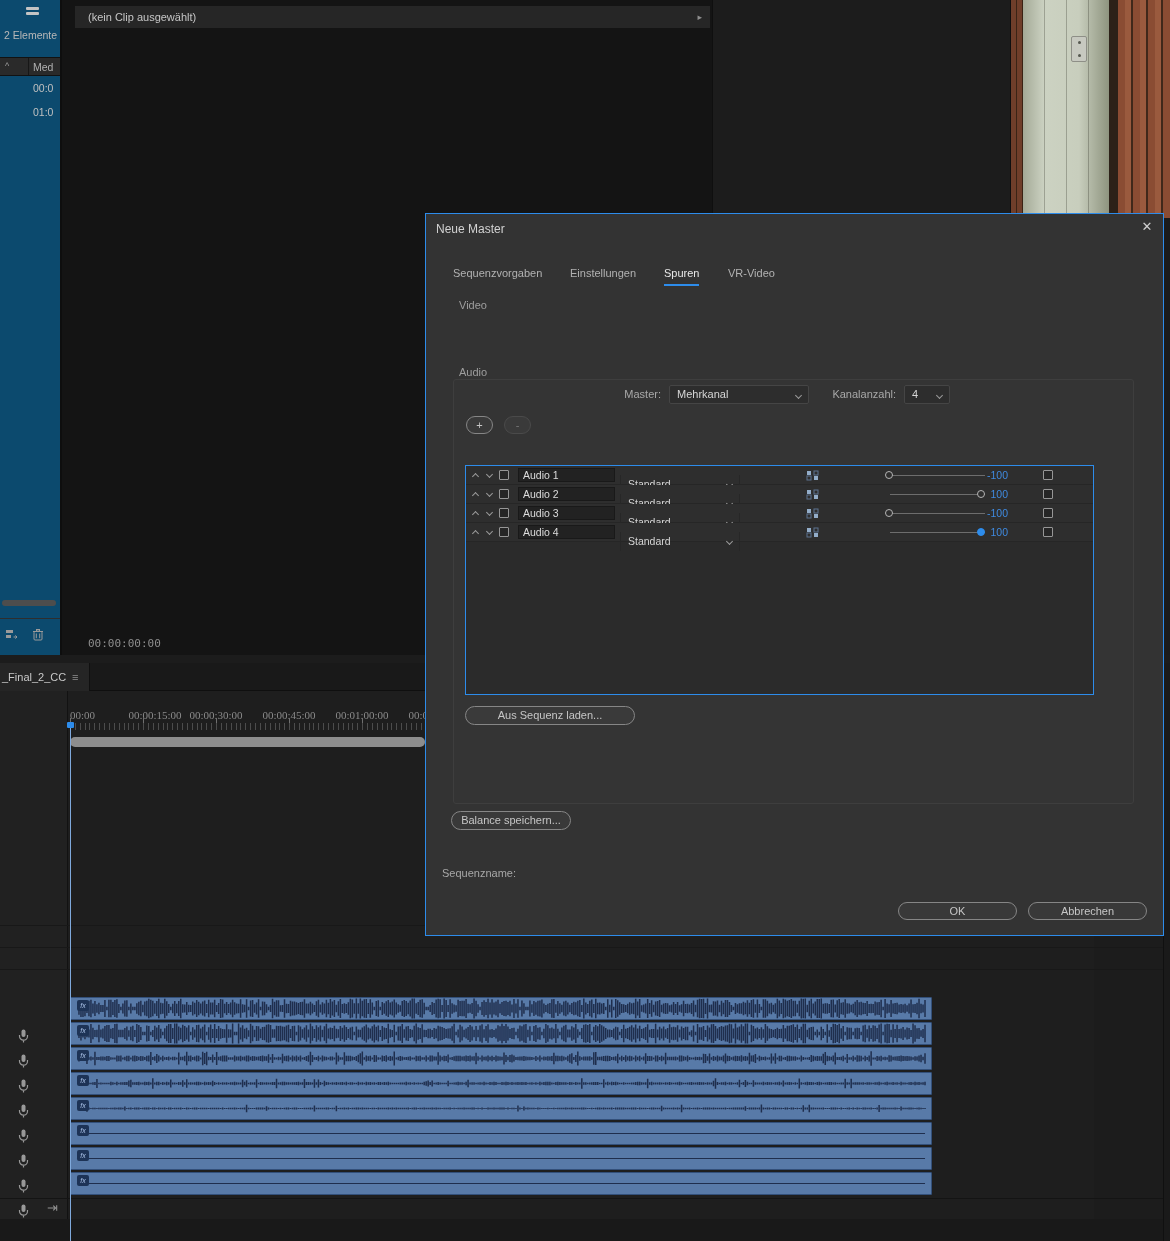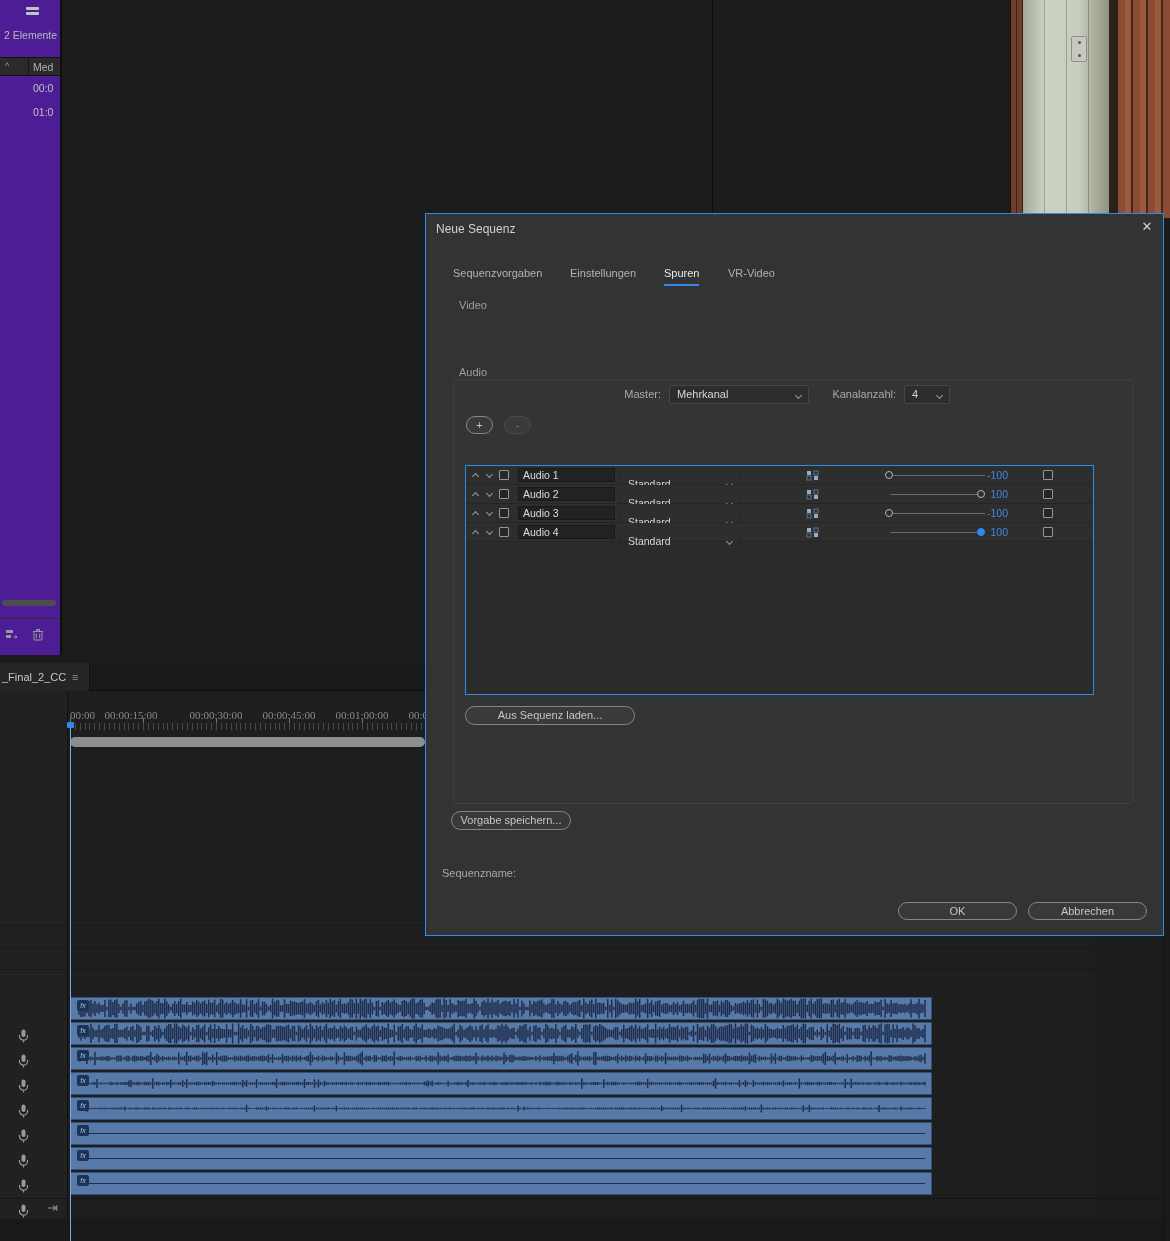--- a/index.html
+++ b/index.html
@@ -1,21 +1,21 @@
 <!DOCTYPE html>
 <html><head>
 <meta charset="utf-8">
 <style>
   html,body{margin:0;padding:0;background:#101010;}
   #app{position:relative;width:1170px;height:1241px;overflow:hidden;background:#1c1c1c;
        font-family:"Liberation Sans",sans-serif;color:#c8c8c8;}
   #app *{box-sizing:border-box;}
 
   
-  .project{position:absolute;left:0;top:0;width:60px;height:655px;background:#4c1d95;}
+  .project{position:absolute;left:0;top:0;width:60px;height:655px;background:#0c4a6e;}
   .pp-topicon{position:absolute;left:26px;top:7px;width:13px;height:11px;}
   .pp-topicon i{display:block;height:3px;background:#c4c4c4;margin-bottom:2px;border-radius:1px;}
   .pp-count{position:absolute;left:4px;top:29px;font-size:10.5px;color:#b8b8b8;white-space:nowrap;}
   .pp-header{position:absolute;left:0;top:57px;width:60px;height:19px;background:#2a2a2a;
              border-top:1px solid #121212;border-bottom:1px solid #121212;font-size:10.5px;color:#b0b0b0;}
   .pp-sort{position:absolute;left:5px;top:3px;font-size:9px;color:#9a9a9a;}
   .pp-vline{position:absolute;left:28px;top:0;width:1px;height:17px;background:#171717;}
   .pp-col{position:absolute;left:33px;top:3px;white-space:nowrap;}
   .pp-row{position:absolute;left:33px;font-size:10.5px;color:#c0c0c0;white-space:nowrap;}
   .pp-hscroll{position:absolute;left:2px;top:600px;width:54px;height:6px;background:#4d4d4d;border-radius:3px;}
@@ -152,20 +152,27 @@
             <line x1="1" y1="3.5" x2="11" y2="3.5" stroke="#9a9a9a"></line>
             <rect x="4.5" y="1.5" width="3" height="1.6" fill="none" stroke="#9a9a9a"></rect>
             <line x1="4.3" y1="5.5" x2="4.3" y2="10.2" stroke="#9a9a9a"></line>
             <line x1="7.7" y1="5.5" x2="7.7" y2="10.2" stroke="#9a9a9a"></line>
           </svg>
       </span>
     </div>
   </div>
   <div class="vdiv"></div>
 
+  <div class="source">
+    <div class="sm-header">
+      <span>(kein Clip ausgewählt)</span>
+      <span class="sm-arrow">▸</span>
+    </div>
+    <div class="sm-tc">00:00:00:00</div>
+  </div>
 
   <div class="mid"></div>
   <div class="program">
     <div class="pm-strip"></div>
     <div class="pm-door"></div>
     <div class="pm-gap"></div>
     <div class="pm-planks"></div>
     <div class="pm-hinge">
         <i style="top:4px"></i>
         <i style="top:17px"></i>
@@ -217,21 +224,21 @@
             <line x1="5.5" y1="11.5" x2="5.5" y2="13.5" stroke="#999" stroke-width="1.2"></line>
           </svg></div>
         <div class="mic" style="top: 513px;"><svg width="11" height="14" viewBox="0 0 11 14">
             <rect x="3.5" y="0.5" width="4" height="7.5" rx="2" fill="#999"></rect>
             <path d="M1.5 6v1.2a4 4 0 0 0 8 0V6" stroke="#999" fill="none" stroke-width="1.2"></path>
             <line x1="5.5" y1="11.5" x2="5.5" y2="13.5" stroke="#999" stroke-width="1.2"></line>
           </svg></div>
       </div>
     <div>
         <span class="rlab" style="left: 70px;">00:00</span>
-        <span class="rlab" style="left: 131px; transform: translateX(-50%);">00:00:15:00</span>
+        <span class="rlab" style="left: 155px; transform: translateX(-50%);">00:00:15:00</span>
         <span class="rlab" style="left: 216px; transform: translateX(-50%);">00:00:30:00</span>
         <span class="rlab" style="left: 289px; transform: translateX(-50%);">00:00:45:00</span>
         <span class="rlab" style="left: 362px; transform: translateX(-50%);">00:01:00:00</span>
         <span class="rlab" style="left: 435px; transform: translateX(-50%);">00:01:15:00</span>
       </div>
     <div class="ticks big"></div>
     <div class="ticks small"></div>
     <div class="zoombar"></div>
     <div class="hsep" style="top:262px"></div>
     <div class="hsep" style="top:284px"></div>
@@ -288,21 +295,21 @@
       </div>
     <div class="playhead"></div>
     <div class="ph-marker"></div>
     <div class="tl-bottom-sep"></div>
     <div class="tl-darkfoot"></div>
     <span class="toend">⇥</span>
     <div class="right-strip"></div>
   </div>
 
   <div class="dialog">
-    <div class="dlg-title">Neue Sequenz</div>
+    <div class="dlg-title">Neue Master</div>
     <div class="dlg-close">✕</div>
 
     <span class="tab" style="left:27px">Sequenzvorgaben</span>
     <span class="tab" style="left:144px">Einstellungen</span>
     <span class="tab active" style="left:238px">Spuren</span>
     <span class="tab" style="left:302px">VR-Video</span>
 
     <span class="grp-label" style="left:33px;top:85px">Video</span>
 
     <span class="grp-label" style="left:33px;top:152px">Audio</span>
@@ -390,21 +397,21 @@
               <rect x="1" y="6" width="4" height="4" fill="none" stroke="#5c7390"></rect>
             </svg></span>
         <span class="pantrack"></span>
         <span class="knob kright filled"></span>
         <span class="panval">100</span>
         <span class="cb endcb"></span>
       </div>
     </div>
 
     <div class="pillbtn" style="left:39px;top:492px;width:170px;height:19px;line-height:17px">Aus Sequenz laden...</div>
-    <div class="pillbtn" style="left:25px;top:597px;width:120px;height:19px;line-height:17px">Vorgabe speichern...</div>
+    <div class="pillbtn" style="left:25px;top:597px;width:120px;height:19px;line-height:17px">Balance speichern...</div>
 
     <span class="rlabel" style="left:10px;top:653px;width:80px">Sequenzname:</span>
 
     <div class="pillbtn" style="left:472px;top:688px;width:119px;height:18px;line-height:16px">OK</div>
     <div class="pillbtn" style="left:602px;top:688px;width:119px;height:18px;line-height:16px">Abbrechen</div>
   </div>
 
 </div>
 
 </body></html>

